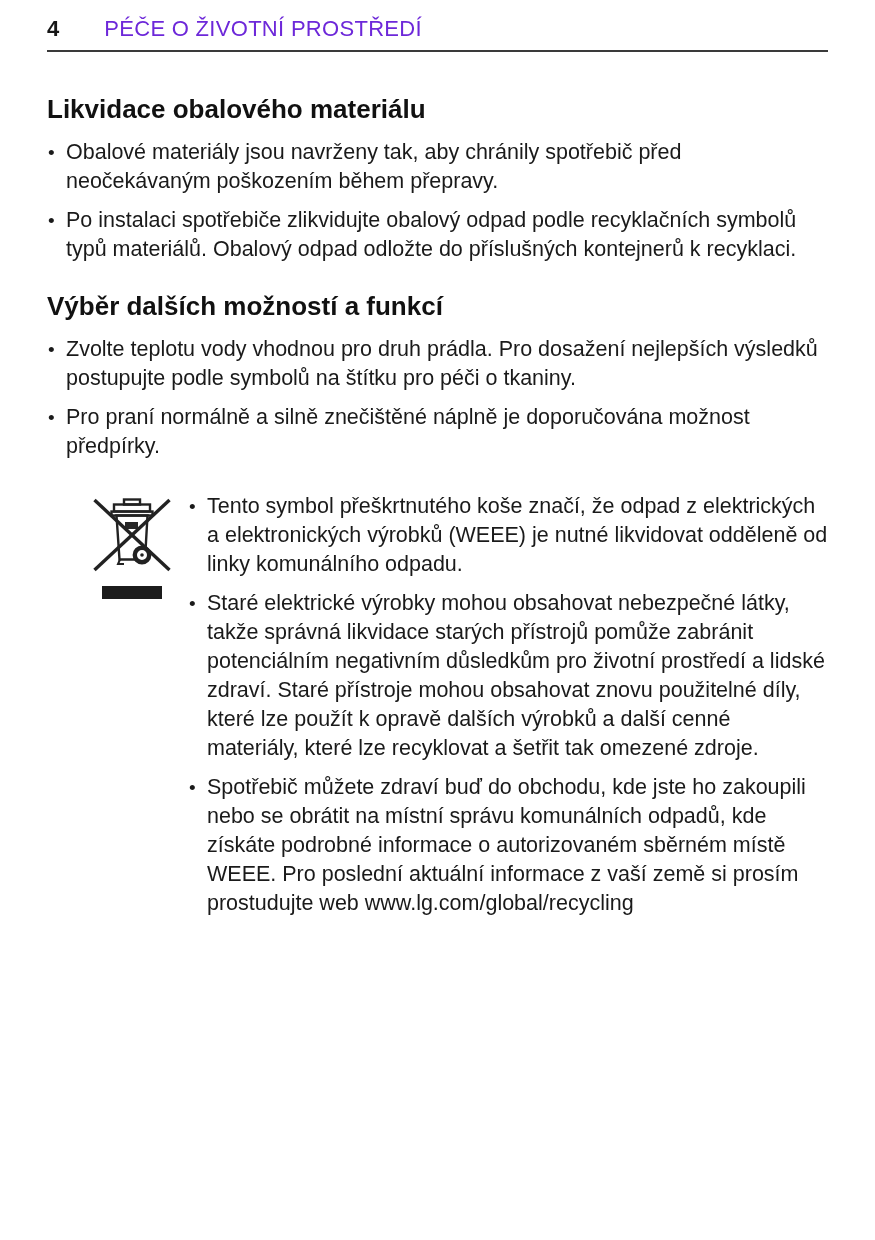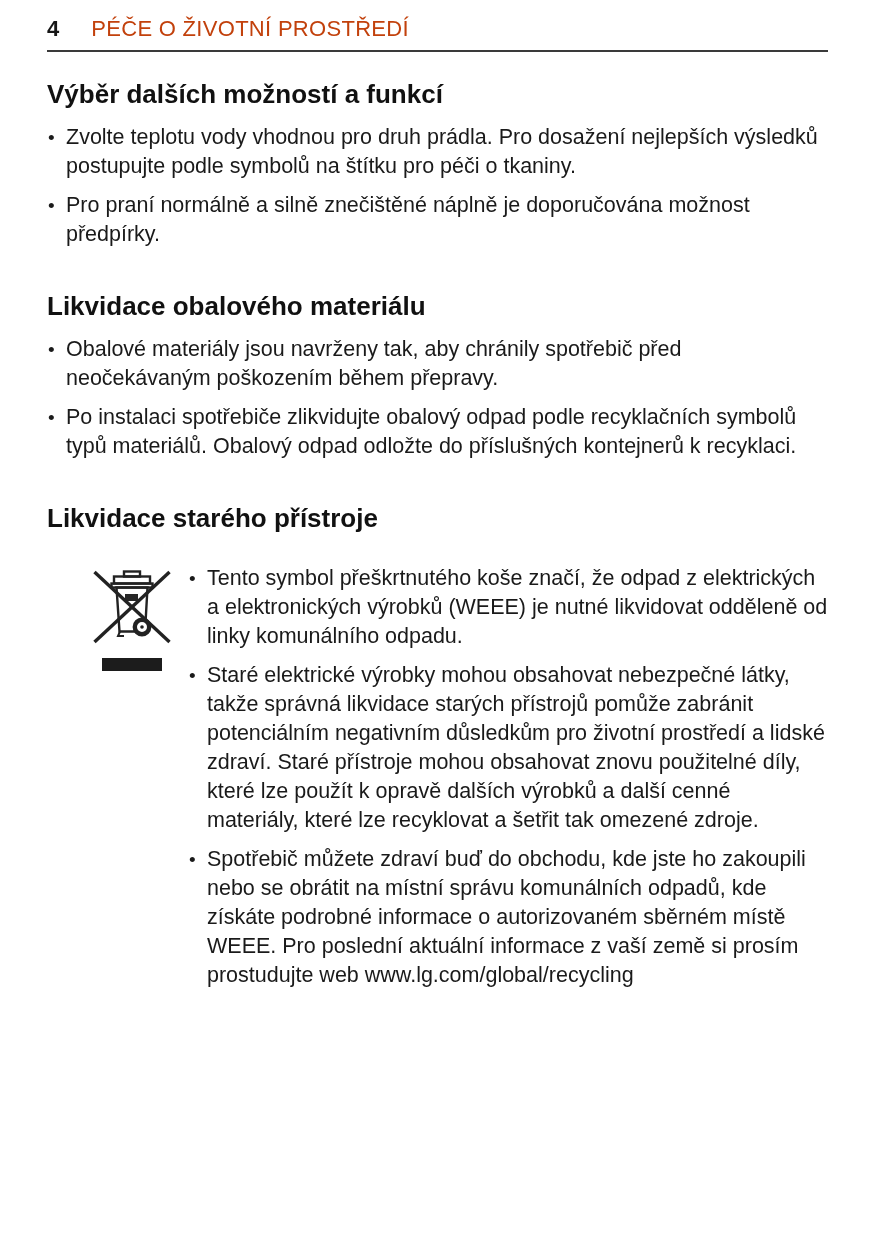--- a/index.html
+++ b/index.html
@@ -14,21 +14,21 @@
     overflow:hidden;
   }
   .header {
     display:flex;
     align-items:baseline;
     font-size:22px;
     line-height:26px;
     padding-bottom:8px;
   }
   .pagenum { font-weight:700; color:#161616; }
-  .htitle  { font-weight:400; color:#c2410c; margin-left:32px; letter-spacing:0.3px; }
+  .htitle  { font-weight:400; color:#6d28d9; margin-left:45px; letter-spacing:0.3px; }
   .rule { height:2px; background:#3a3a3a; }
 
   h2 {
     font-size:26px;
     line-height:30px;
     font-weight:700;
     color:#111111;
     margin:42px 0 14px 0;
   }
   h2.first { margin-top:27px; }
@@ -67,37 +67,36 @@
 
 <div class="page">
 
   <div class="header">
     <span class="pagenum">4</span>
     <span class="htitle">PÉČE O ŽIVOTNÍ PROSTŘEDÍ</span>
   </div>
   <div class="rule"></div>
 
   <section>
+    <h2>Likvidace obalového materiálu</h2>
+    <ul class="bullets">
+      <li>Obalové materiály jsou navrženy tak, aby chránily spotřebič před neočekávaným poškozením během přepravy.</li>
+      <li>Po instalaci spotřebiče zlikvidujte obalový odpad podle recyklačních symbolů typů materiálů. Obalový odpad odložte do příslušných kontejnerů k recyklaci.</li>
+    </ul>
+  </section>
+
+  <section>
     <h2 class="first">Výběr dalších možností a funkcí</h2>
     <ul class="bullets">
       <li>Zvolte teplotu vody vhodnou pro druh prádla. Pro dosažení nejlepších výsledků postupujte podle symbolů na štítku pro péči o tkaniny.</li>
       <li>Pro praní normálně a silně znečištěné náplně je doporučována možnost předpírky.</li>
     </ul>
   </section>
 
   <section>
-    <h2>Likvidace obalového materiálu</h2>
-    <ul class="bullets">
-      <li>Obalové materiály jsou navrženy tak, aby chránily spotřebič před neočekávaným poškozením během přepravy.</li>
-      <li>Po instalaci spotřebiče zlikvidujte obalový odpad podle recyklačních symbolů typů materiálů. Obalový odpad odložte do příslušných kontejnerů k recyklaci.</li>
-    </ul>
-  </section>
-
-  <section>
-    <h2>Likvidace starého přístroje</h2>
     <div class="icon-row">
       <div class="weee-col">
         <svg width="78" height="76" viewBox="0 0 78 76" fill="none" stroke="#222222" stroke-width="2.4">
 
           <rect x="31" y="2.5" width="16" height="5"></rect>
 
           <rect x="21" y="7.5" width="36" height="7"></rect>
 
           <rect x="18.5" y="14.5" width="41" height="4"></rect>
 

